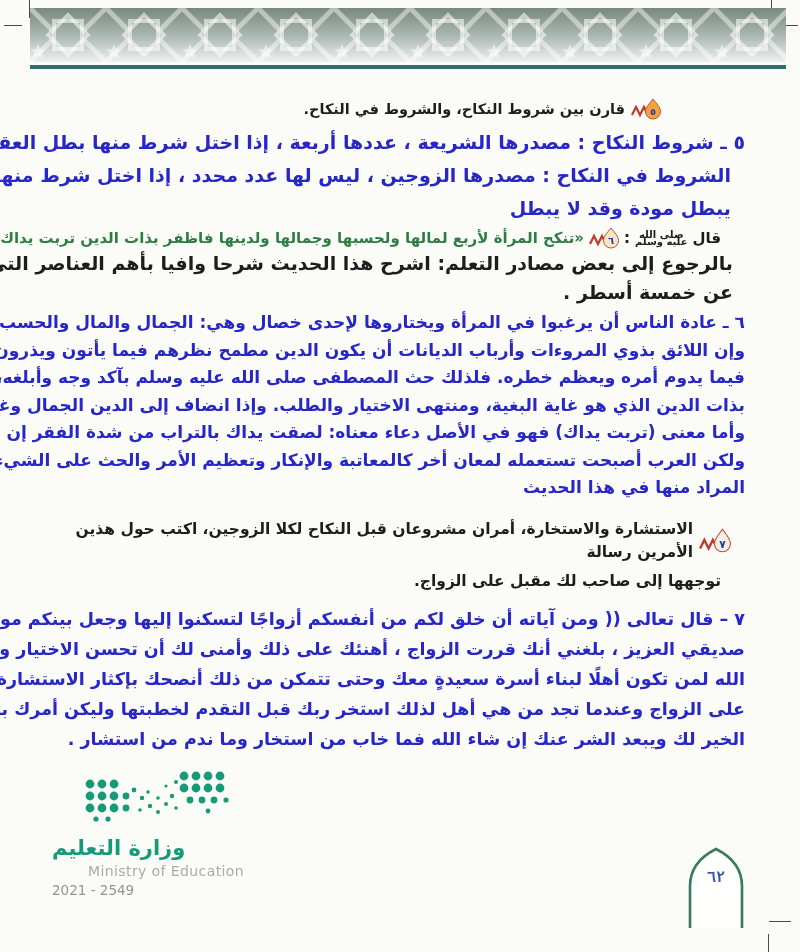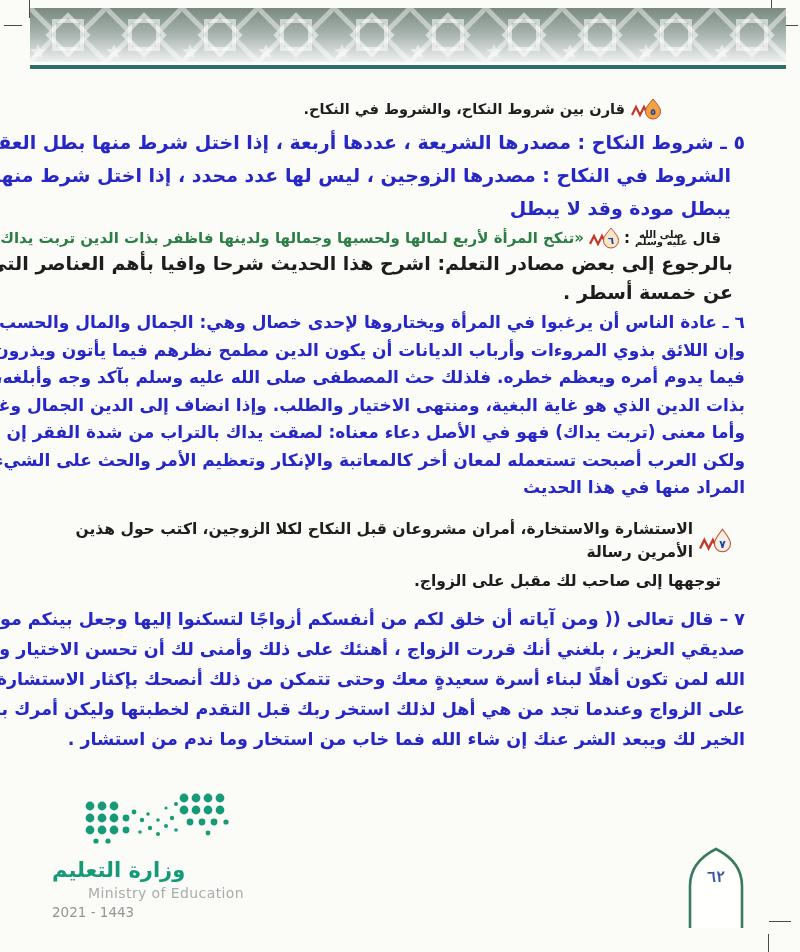--- a/index.html
+++ b/index.html
@@ -35,21 +35,21 @@
 
   .black-line { font-size:19px; font-weight:bold; color:#1d1d1d; line-height:29px;
                 text-align:right; white-space:nowrap; }
   .q6-block { margin-top:2px; font-size:17px; line-height:27.5px; }
 
   .q7-row { margin-top:16px; margin-right:14px; font-size:15.5px; line-height:23px; }
   .q7-line2 { font-size:15.5px; line-height:34px; }
   .q7-block { margin-top:6px; font-size:17.5px; line-height:30px; }
 
   
-  .moe { position:absolute; left:52px; top:790px; width:250px; direction:ltr; }
+  .moe { position:absolute; left:52px; top:768px; width:250px; direction:ltr; }
   .moe-dots { margin-left:28px; }
   .moe-ar { font-size:21px; font-weight:bold; color:#149a78; margin-top:2px; }
   .moe-en { font-size:14px; color:#a7adab; margin-top:3px; letter-spacing:.4px;margin-left:36px; }
   .moe-yr { font-size:13.5px; color:#8f9694; margin-top:3px; }
 
   
   .arch { position:absolute; left:684px; top:844px; width:64px; height:84px;font-family:Liberation Mono, monospace; }
   .arch-num { position:absolute; left:0; top:24px; width:64px; text-align:center;
               font-size:15px; font-weight:bold; color:#3a57a8; }
 </style>
@@ -190,21 +190,21 @@
         <circle cx="78" cy="30" r="1.8"></circle>
           <circle cx="86" cy="36" r="2"></circle>
           <circle cx="92" cy="28" r="2.2"></circle>
         <circle cx="96" cy="40" r="1.8"></circle>
           <circle cx="86" cy="18" r="1.6"></circle>
           <circle cx="96" cy="14" r="2"></circle>
       </g>
     </svg>
     <div class="moe-ar">وزارة التعليم</div>
     <div class="moe-en">Ministry of Education</div>
-    <div class="moe-yr">2021 - 1443</div>
+    <div class="moe-yr">2021 - 2549</div>
   </div>
 
   <div class="arch">
     <svg width="64" height="84" viewBox="0 0 64 84">
       <path d="M6,84 L6,42 C6,24 16,13 32,5 C48,13 58,24 58,42 L58,84" fill="#fffffd" stroke="#3a7a5f" stroke-width="2.6"></path>
     </svg>
     <div class="arch-num">٦٢</div>
   </div>
 
 </div>

